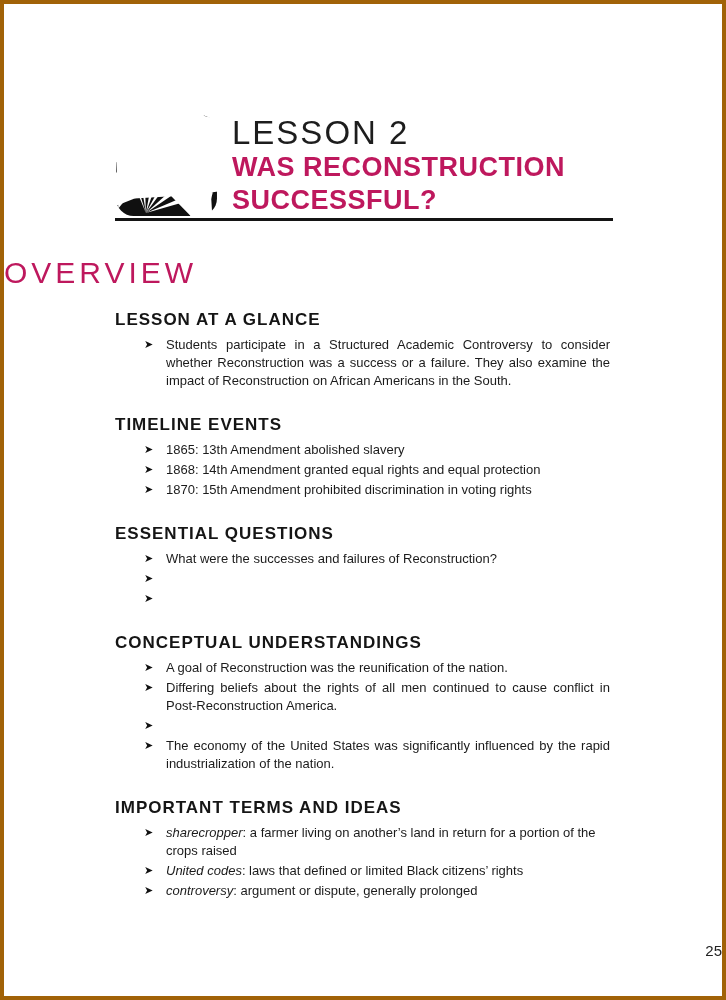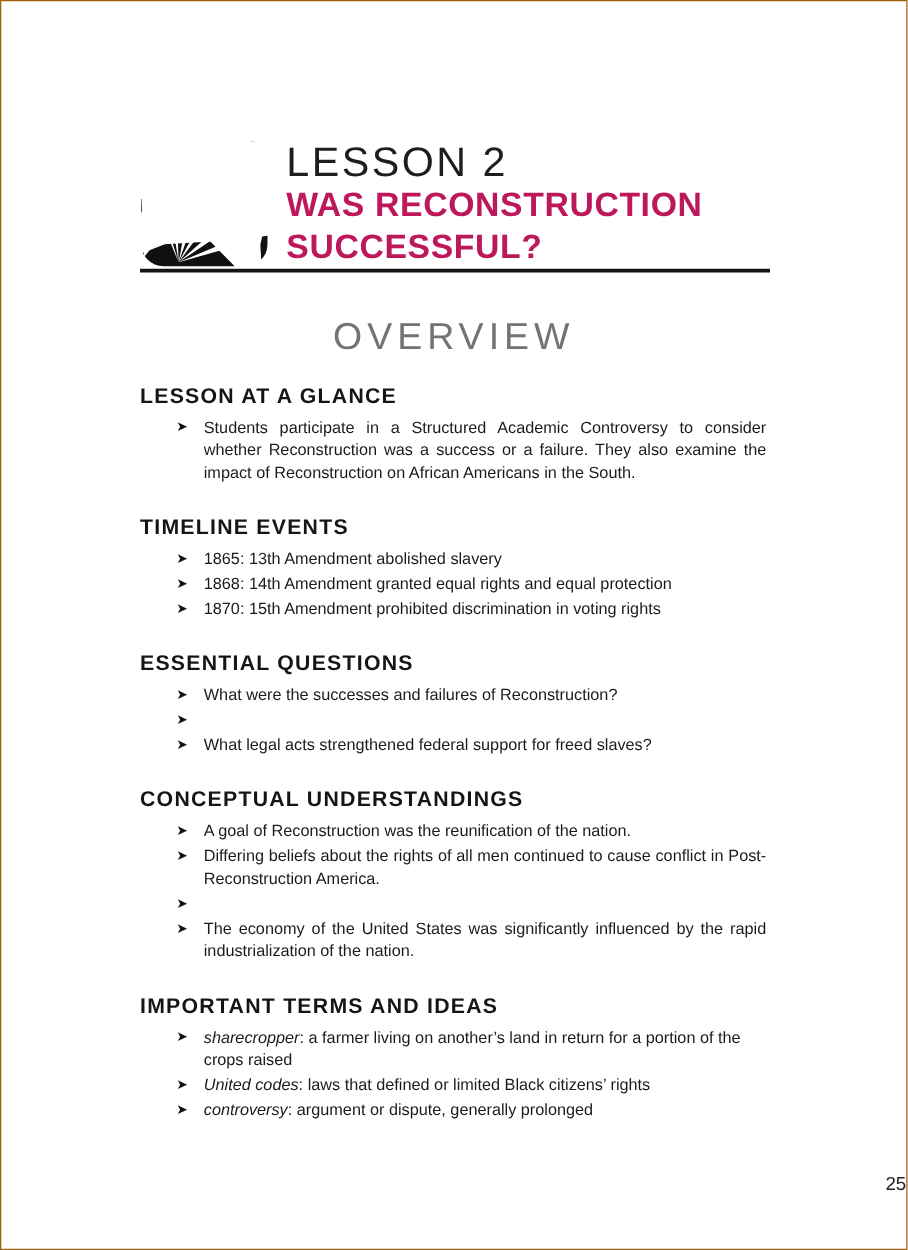--- a/index.html
+++ b/index.html
@@ -7,21 +7,21 @@
   body {
     width: 726px; height: 1000px;
     background: #ffffff;
     font-family: "Liberation Sans", "DejaVu Sans", sans-serif;
     color: #1b1b1b;
   }
   .page {
     position: relative;
     width: 726px; height: 1000px;
     background: #ffffff;
-    border: 1px solid #a16207;   
+    border: 4px solid #a16207;   
     overflow: hidden;
   }
   
   .header {
     display: flex;
     align-items: flex-start;
     margin: 110px 0 0 111px;
   }
   .logo { width: 103px; height: 103px; flex: 0 0 auto; }
   .title-block { margin-left: 14px; padding-top: 2px; }
@@ -32,24 +32,24 @@
   .lesson-title {
     font-size: 27px; font-weight: 700; letter-spacing: 0.5px;
     line-height: 31px; margin-top: 2px; color: #be185d;
   }
   .rule {
     border: none; border-top: 3px solid #141414;
     margin: 1px 109px 0 111px;
   }
   
   .overview-title {
-    text-align: center;
+    text-align: left;
     margin-top: 36px;
     font-size: 30px; font-weight: 400; letter-spacing: 4px;
-    line-height: 32px; color: #737373;
+    line-height: 32px; color: #be185d;
   }
   
   .section { margin: 26px 112px 0 111px; }
   .section.first { margin-top: 22px; }
   .section-heading {
     font-size: 17px; font-weight: 700; letter-spacing: 1px;
     line-height: 18px; color: #151515;
   }
   ul.bullets { margin: 7px 0 0 0; padding: 0; list-style: none; }
   li.bullet { display: flex; margin-bottom: 2px; }
@@ -135,21 +135,20 @@
     <ul class="bullets">
       <li class="bullet">
         <span class="bullet-marker">➤</span>
         <span class="bullet-text">What were the successes and failures of Reconstruction?</span>
       </li>
       <li class="bullet">
         <span class="bullet-marker">➤</span>
       </li>
       <li class="bullet">
         <span class="bullet-marker">➤</span>
-        <span class="bullet-text">What legal acts strengthened federal support for freed slaves?</span>
       </li>
     </ul>
   </div>
 
   <div class="section">
     <div class="section-heading">CONCEPTUAL UNDERSTANDINGS</div>
     <ul class="bullets">
       <li class="bullet">
         <span class="bullet-marker">➤</span>
         <span class="bullet-text">A goal of Reconstruction was the reunification of the nation.</span>

